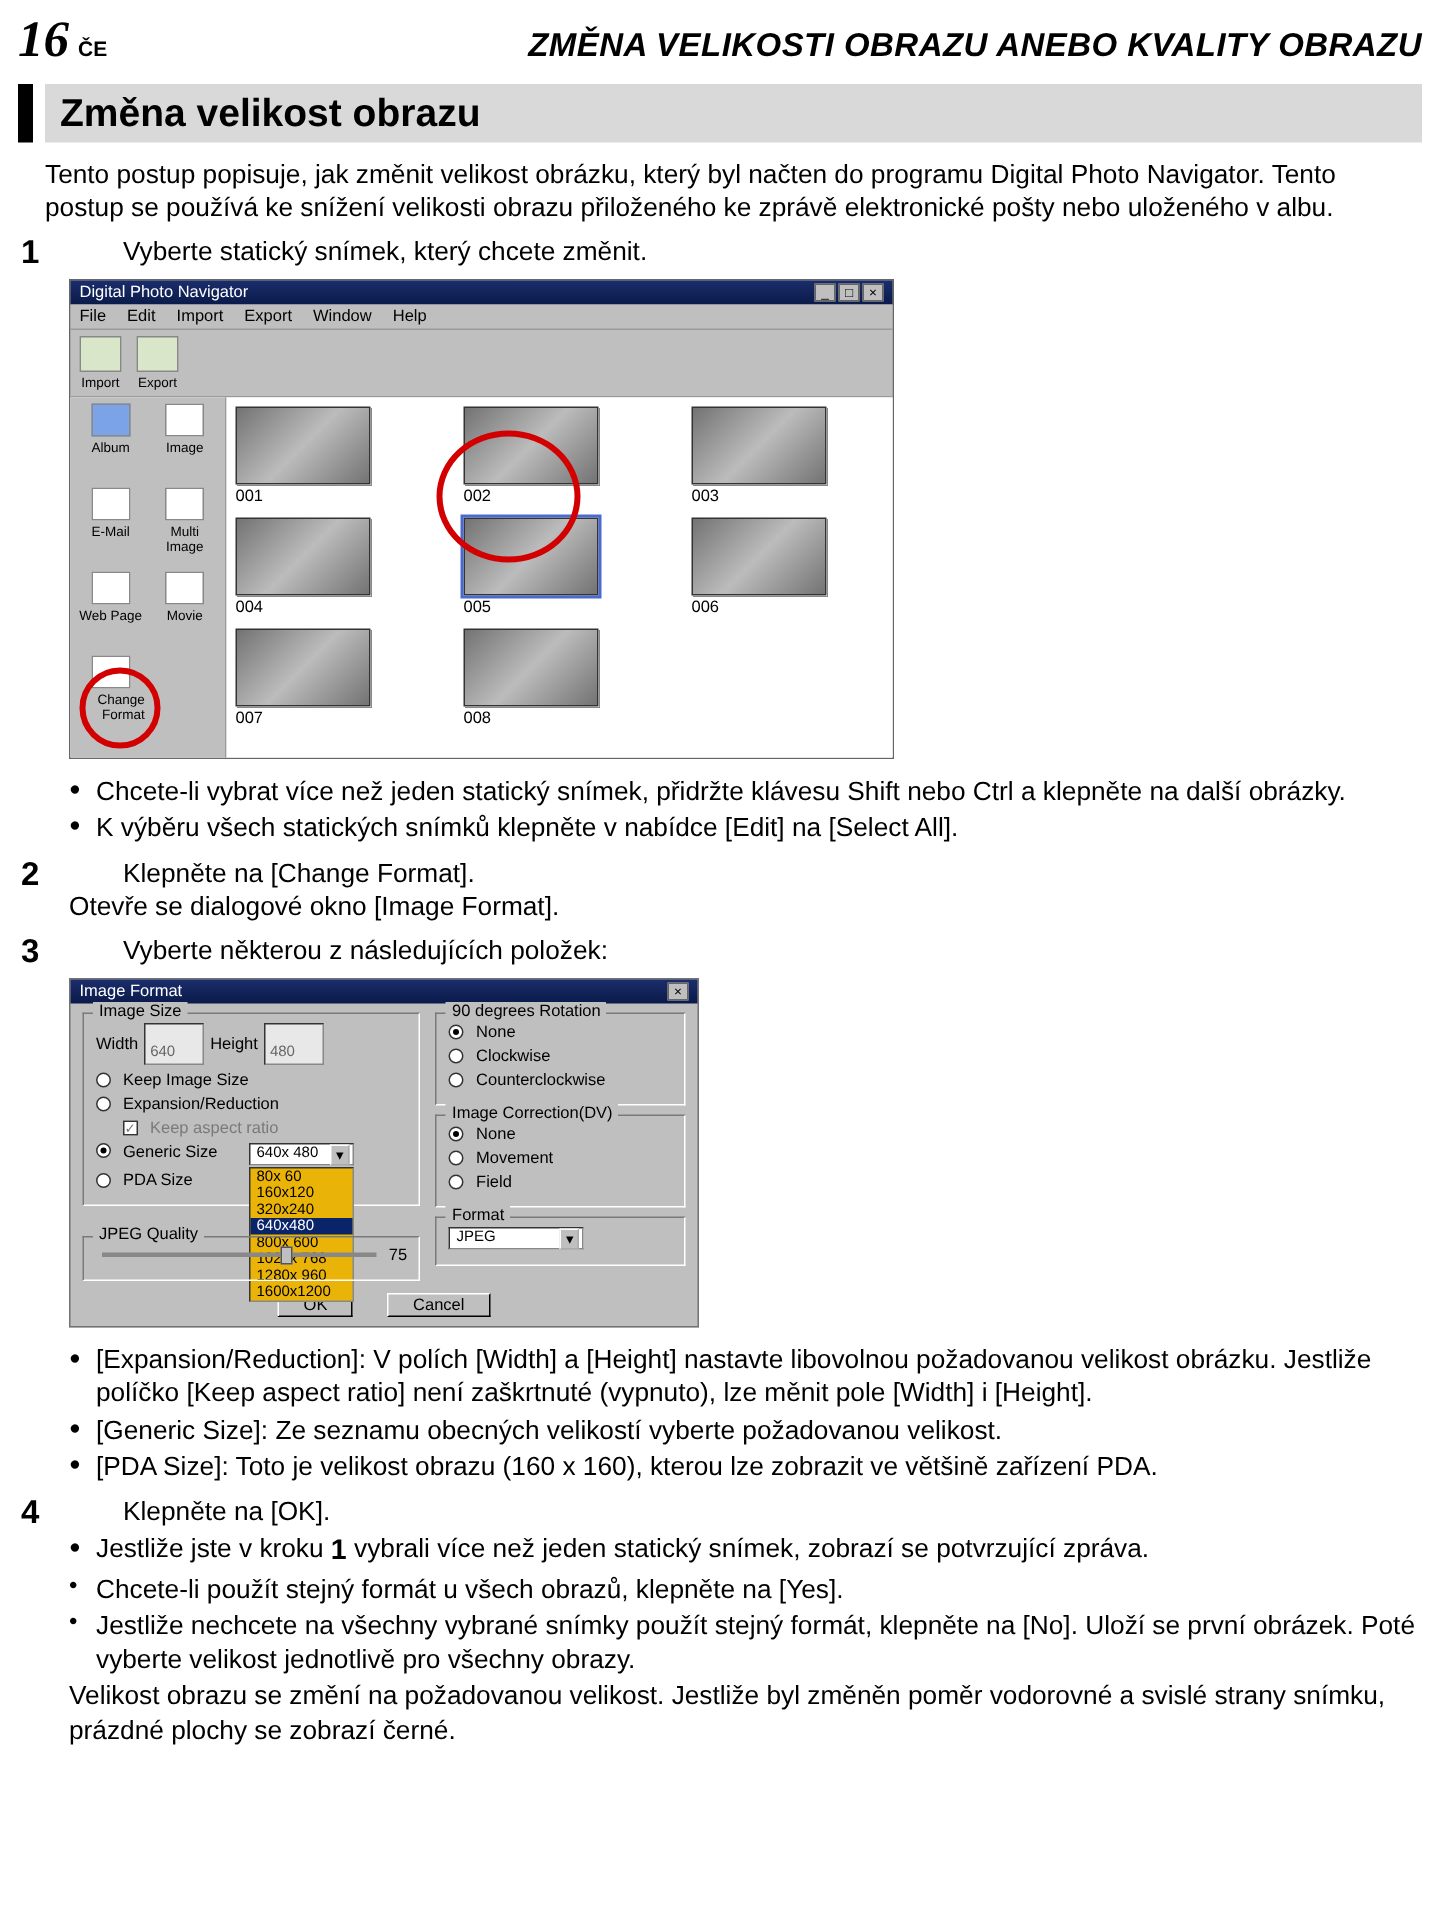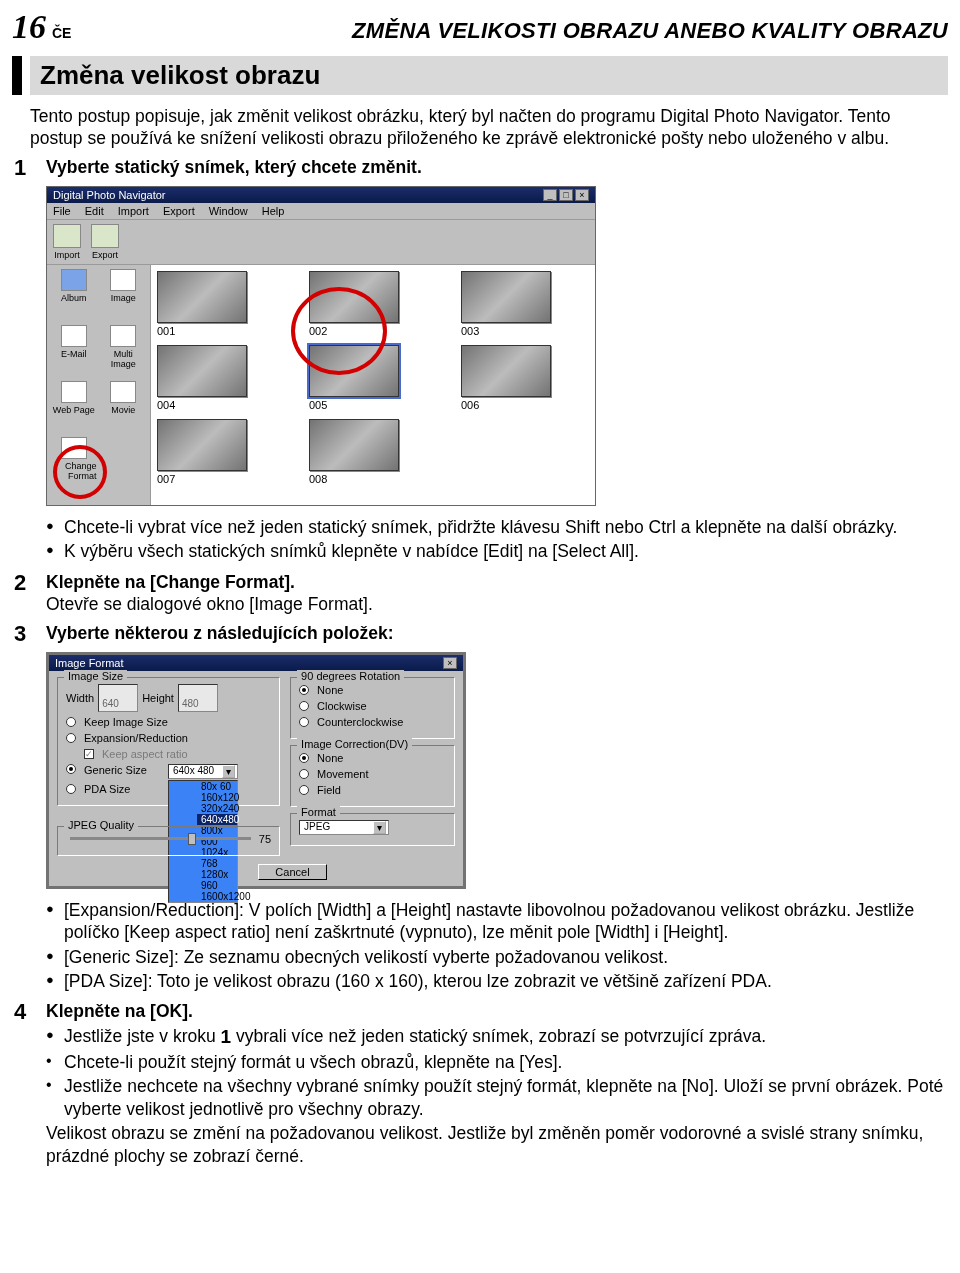--- a/index.html
+++ b/index.html
@@ -65,21 +65,21 @@
     font-size: 22px;
     font-weight: bold;
     flex-shrink: 0;
     line-height: 1.1;
   }
   .step-content {
     flex: 1;
     font-size: 17.5px;
     line-height: 1.28;
   }
-  .step-content .bold { font-weight: bold; }
+  .step-content .bold { font-weight: normal; margin-left: 36px; }
   .bullet-list { margin: 0; padding: 0; list-style: none; }
   .bullet-list li {
     position: relative;
     padding-left: 18px;
     margin-bottom: 2px;
   }
   .bullet-list li::before {
     content: "●";
     position: absolute;
     left: 0;
@@ -139,42 +139,42 @@
     pointer-events:none;
   }
   .circle1 { width:96px; height:88px; left:244px; top:100px; }
   .circle2 { width:54px; height:54px; left:6px; top:258px; }
 
   
   .dialog {
     width: 420px;
     margin: 6px 0 10px 46px;
     background:#bfbfbf;
-    border:3px solid #737373;
+    border:1px solid #737373;
     font-family: Tahoma, sans-serif;
     font-size: 11px;
     color:#000;
   }
   .dialog .titlebar { background:linear-gradient(#1b2d6b,#0a1a4a); color:#fff; padding:2px 6px; display:flex; align-items:center;}
   .dialog .titlebar .close { width:14px;height:12px;background:#bfbfbf;border:1px solid #666;font-size:9px;text-align:center;line-height:10px;color:#000;}
   .dlgbody { display:flex; padding:6px 8px 4px 8px; gap:10px; }
   .group { border:1px solid #fff; border-top-color:#7a7a7a; border-left-color:#7a7a7a; padding:6px 8px; position:relative; }
   .group > .legend { position:absolute; top:-8px; left:6px; background:#bfbfbf; padding:0 4px; font-size:11px;}
   .col-left { flex: 1.15; display:flex; flex-direction:column; gap:6px;}
   .col-right { flex: 0.85; display:flex; flex-direction:column; gap:6px;}
   .field-row { display:flex; align-items:center; gap:4px; margin-bottom:4px;}
   .txtin { background:#e8e8e8; border:1px inset #888; width:40px; height:15px; font-size:10px; padding:13px 3px; color:#666;}
   .radio { width:10px;height:10px;border:1px solid #333;border-radius:50%;display:inline-block;margin-right:4px;vertical-align:middle;background:#fff;}
   .radio.on::after{content:"";display:block;width:4px;height:4px;background:#000;border-radius:50%;margin:2px;}
   .chk { width:10px;height:10px;border:1px solid #333;display:inline-block;margin-right:4px;vertical-align:middle;background:#fff;}
   .chk.on::after{content:"✓";font-size:9px;line-height:9px;display:block;}
   .lbl { font-size:11px; }
   .sel { background:#fff; border:1px inset #888; height:15px; padding:0 14px 0 4px; font-size:10px; position:relative; display:inline-block; min-width:70px;}
   .sel::after { content:"▾"; position:absolute; right:2px; top:0; font-size:10px; background:#bfbfbf; border:1px outset #fff; width:11px; text-align:center;}
-  .listbox { background:#3b82f6; border:1px inset #888; font-size:10px; width:70px;padding-left:28px; }
+  .listbox { background:#eab308; border:1px inset #888; font-size:10px; width:70px; }
   .listbox div { padding:0 4px; }
   .listbox .hl { background:#0a246a; color:#fff; }
   .slider-track { flex:1;height:3px;background:#888;position:relative;margin:0 4px;}
   .slider-thumb{position:absolute;left:65%;top:-4px;width:8px;height:12px;background:#bfbfbf;border:1px solid #555;}
   .btnbar { text-align:center; padding:4px 0 6px 0;}
   .wbtn { display:inline-block; background:#bfbfbf; border:1px solid #000; border-top-color:#fff; border-left-color:#fff; padding:1px 16px; font-size:11px; margin:0 10px;}
 </style>
 </head>
 <body>
 

